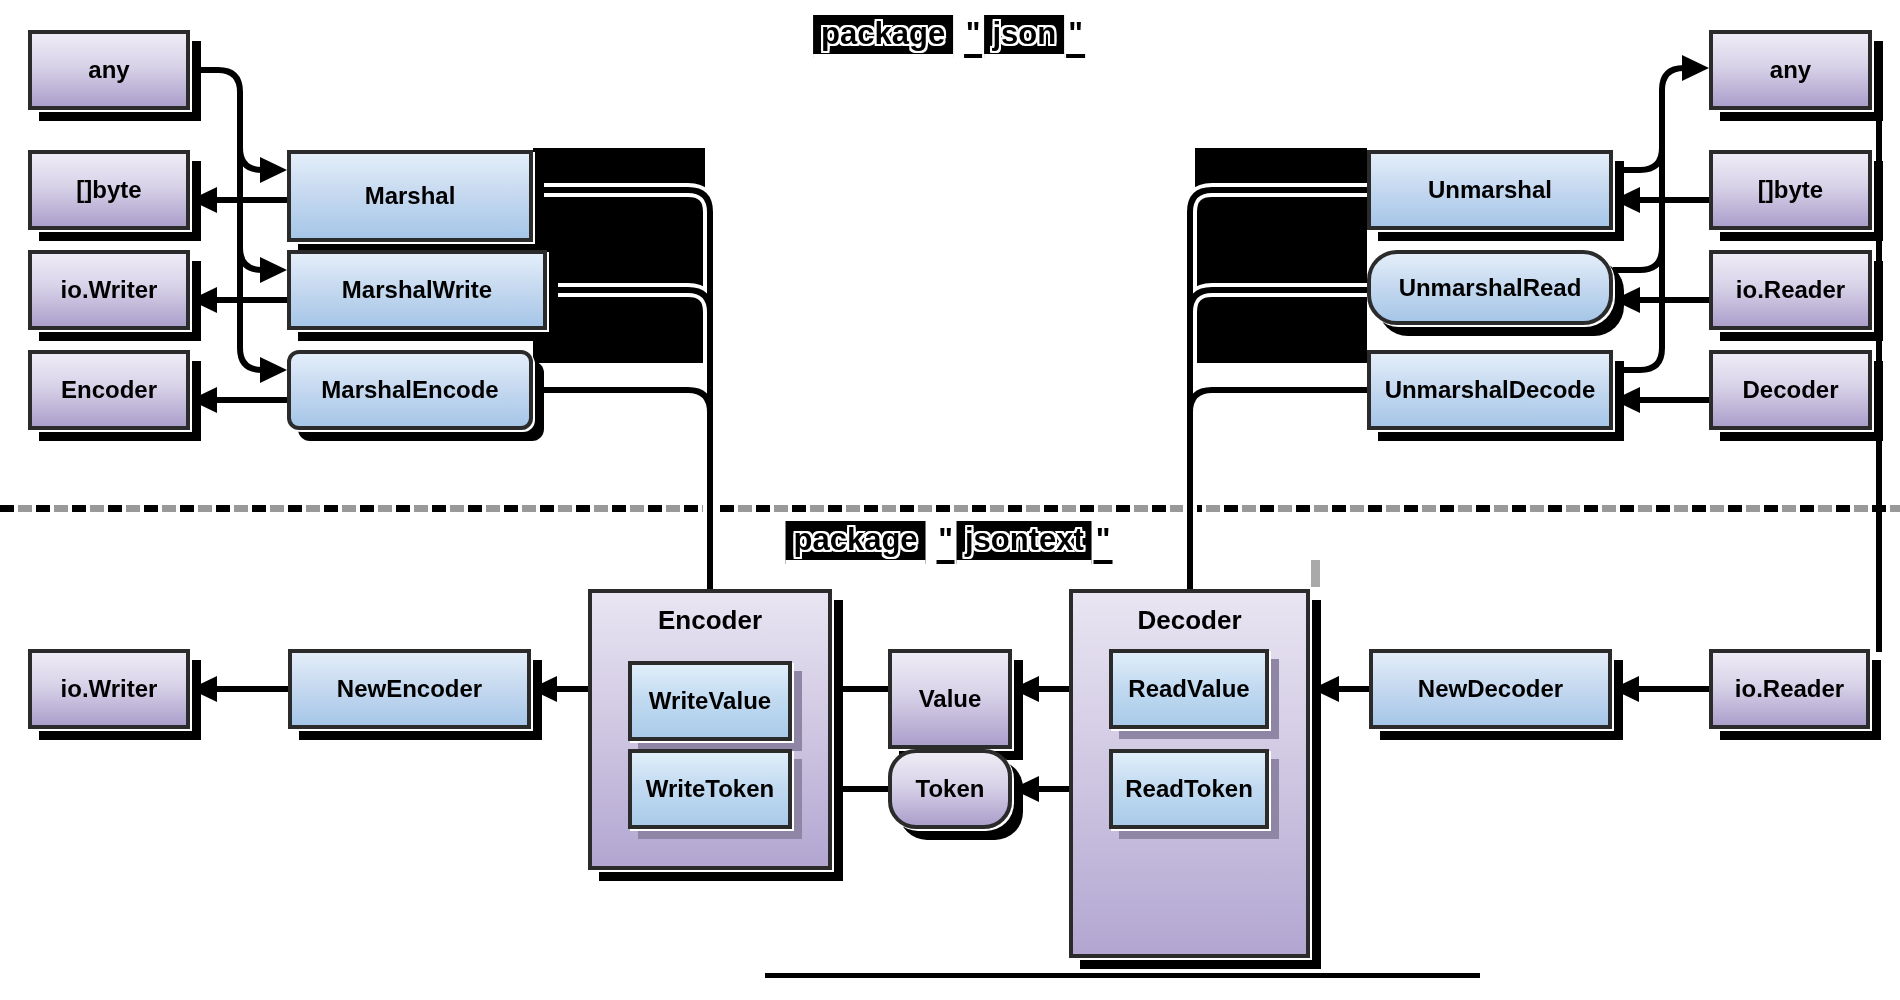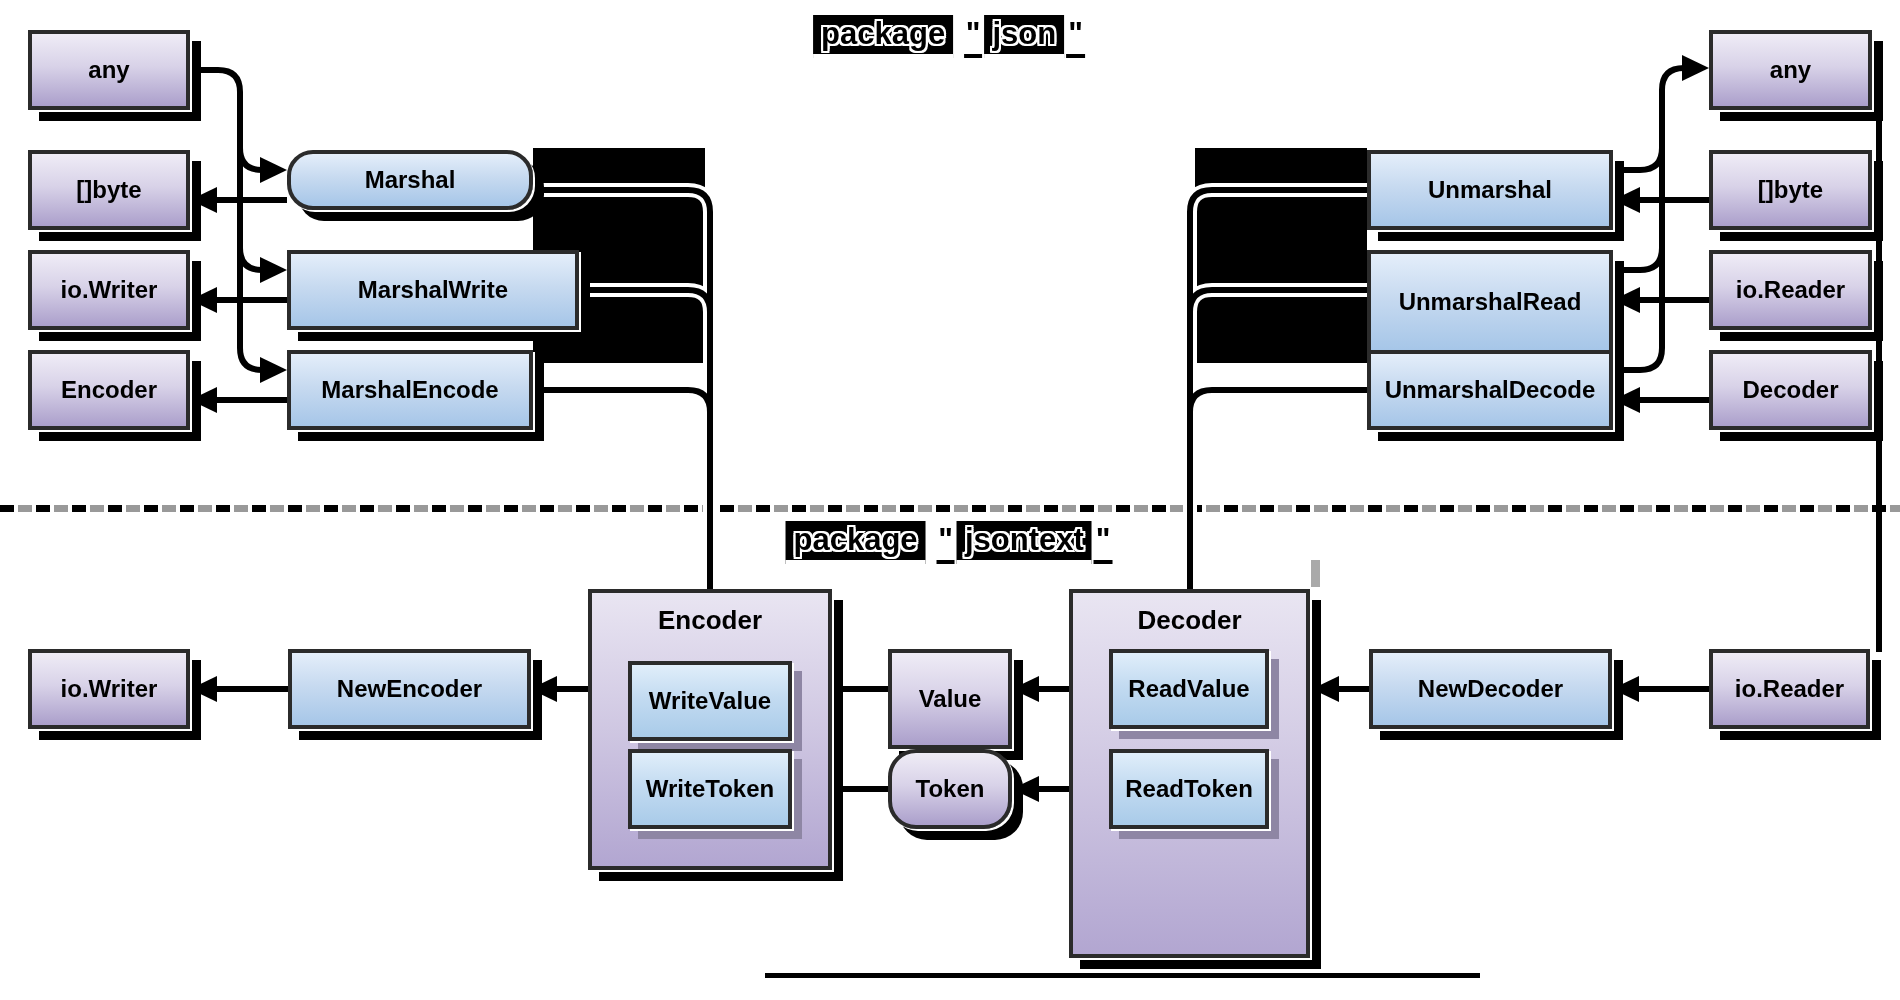--- a/index.html
+++ b/index.html
@@ -109,26 +109,26 @@
     <polygon points="1312,689 1339,676 1339,702"></polygon>
     <path class="wire" d="M1709 689 H1638"></path>
     <polygon points="1612,689 1639,676 1639,702"></polygon>
   </svg>
 
   <div class="box purple" style="left:28px;top:30px;width:162px;height:80px;">any</div>
   <div class="box purple" style="left:28px;top:150px;width:162px;height:80px;">[]byte</div>
   <div class="box purple" style="left:28px;top:250px;width:162px;height:80px;">io.Writer</div>
   <div class="box purple" style="left:28px;top:350px;width:162px;height:80px;">Encoder</div>
 
-  <div class="box blue" style="left:287px;top:150px;width:246px;height:60px;border-radius:26px;">Marshal</div>
-  <div class="box blue" style="left:287px;top:250px;width:292px;height:80px;">MarshalWrite</div>
-  <div class="box blue" style="left:287px;top:350px;width:246px;height:80px;">MarshalEncode</div>
+  <div class="box blue" style="left:287px;top:150px;width:246px;height:92px;">Marshal</div>
+  <div class="box blue" style="left:287px;top:250px;width:260px;height:80px;">MarshalWrite</div>
+  <div class="box blue" style="left:287px;top:350px;width:246px;height:80px;border-radius:12px;">MarshalEncode</div>
 
   <div class="box blue" style="left:1367px;top:150px;width:246px;height:80px;">Unmarshal</div>
-  <div class="box blue" style="left:1367px;top:250px;width:246px;height:104px;">UnmarshalRead</div>
+  <div class="box blue" style="left:1367px;top:250px;width:246px;height:75px;border-radius:30px;">UnmarshalRead</div>
   <div class="box blue" style="left:1367px;top:350px;width:246px;height:80px;">UnmarshalDecode</div>
 
   <div class="box purple" style="left:1709px;top:30px;width:163px;height:80px;">any</div>
   <div class="box purple" style="left:1709px;top:150px;width:163px;height:80px;">[]byte</div>
   <div class="box purple" style="left:1709px;top:250px;width:163px;height:80px;">io.Reader</div>
   <div class="box purple" style="left:1709px;top:350px;width:163px;height:80px;">Decoder</div>
 
   <div class="box purple" style="left:28px;top:649px;width:162px;height:80px;">io.Writer</div>
   <div class="box blue" style="left:288px;top:649px;width:243px;height:80px;">NewEncoder</div>
 

